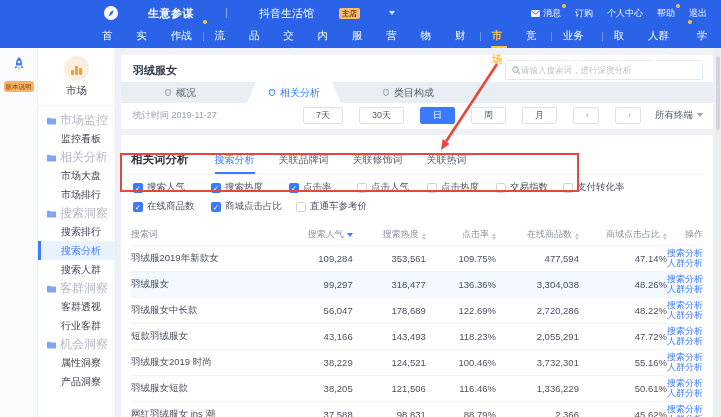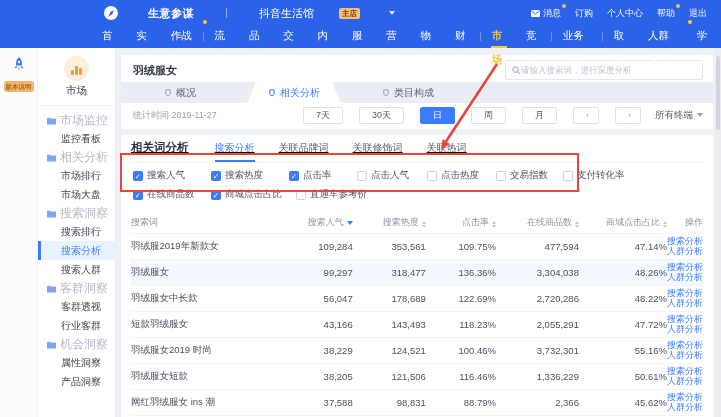--- a/index.html
+++ b/index.html
@@ -55,21 +55,21 @@
   .meta-row { display:flex; align-items:center; height:26px; padding:0 10px 2px 12px; }
   .stat-time { font-size:9px; color:#9aa1ae; }
   .date-controls { margin-left:auto; display:flex; align-items:center; }
   .date-btn { height:17px; padding:0 12px; margin-left:16px; border:1px solid #dde2ea; border-radius:2px; background:#fff; font-size:9px; color:#525a68; font-family:"Liberation Sans",sans-serif; cursor:pointer; line-height:14px; }
   .date-btn.active { background:#3a7bff; border-color:#3a7bff; color:#fff; }
   .pager { width:18px; text-align:center; color:#9aa2b0; }
   .terminal { margin-left:14px; font-size:9.5px; color:#525a68; display:flex; align-items:center; gap:4px; cursor:pointer; }
   .terminal .caret { width:0; height:0; border-left:3px solid transparent; border-right:3px solid transparent; border-top:4px solid #9aa2b0; }
 
   .card-main { margin-top:6px; padding:0 10px; min-height:300px; position:relative; }
-  .analysis-header { display:flex; align-items:flex-end; height:28px; border-bottom:1px solid #eef1f5;text-decoration:underline; }
+  .analysis-header { display:flex; align-items:flex-end; height:40px; border-bottom:1px solid #eef1f5; }
   .analysis-title { font-size:11.5px; font-weight:bold; color:#2f3542; padding-bottom:7px; }
   .analysis-tabs { margin-left:26px; display:flex; gap:24px; }
   .a-tab { position:relative; font-size:10px; color:#555e6d; padding-bottom:7px; cursor:pointer; }
   .a-tab.active { color:#3a7bff; }
   .a-tab.active::after { content:""; position:absolute; left:0; right:0; bottom:0; height:2px; background:#3a7bff; }
 
   .metrics { padding:6px 2px 3px 2px; }
   .metric-row { display:flex; align-items:center; height:13px; margin-bottom:6px; }
   .metric { display:flex; align-items:center; cursor:pointer; }
   .cb { width:10px; height:10px; border-radius:1.5px; border:1px solid #cdd3de; background:#fff; font-size:7.5px; line-height:9px; text-align:center; color:#fff; flex:none; }
@@ -190,22 +190,22 @@
           </svg>
           <span>市场监控</span>
         </div>
         <div class="side-item">监控看板</div>
         <div class="group-label">
           <svg width="9" height="8" viewBox="0 0 9 8">
             <path d="M0 1.4 Q0 .7 .7 .7 L3 .7 L3.8 1.6 L8.3 1.6 Q9 1.6 9 2.3 L9 7 Q9 7.6 8.3 7.6 L.7 7.6 Q0 7.6 0 7 Z" fill="#7ea6f5"></path>
           </svg>
           <span>相关分析</span>
         </div>
+        <div class="side-item">市场大盘</div>
         <div class="side-item">市场排行</div>
-        <div class="side-item">市场大盘</div>
         <div class="group-label">
           <svg width="9" height="8" viewBox="0 0 9 8">
             <path d="M0 1.4 Q0 .7 .7 .7 L3 .7 L3.8 1.6 L8.3 1.6 Q9 1.6 9 2.3 L9 7 Q9 7.6 8.3 7.6 L.7 7.6 Q0 7.6 0 7 Z" fill="#7ea6f5"></path>
           </svg>
           <span>搜索洞察</span>
         </div>
         <div class="side-item">搜索排行</div>
         <div class="side-item active">搜索分析</div>
         <div class="side-item">搜索人群</div>
         <div class="group-label">

